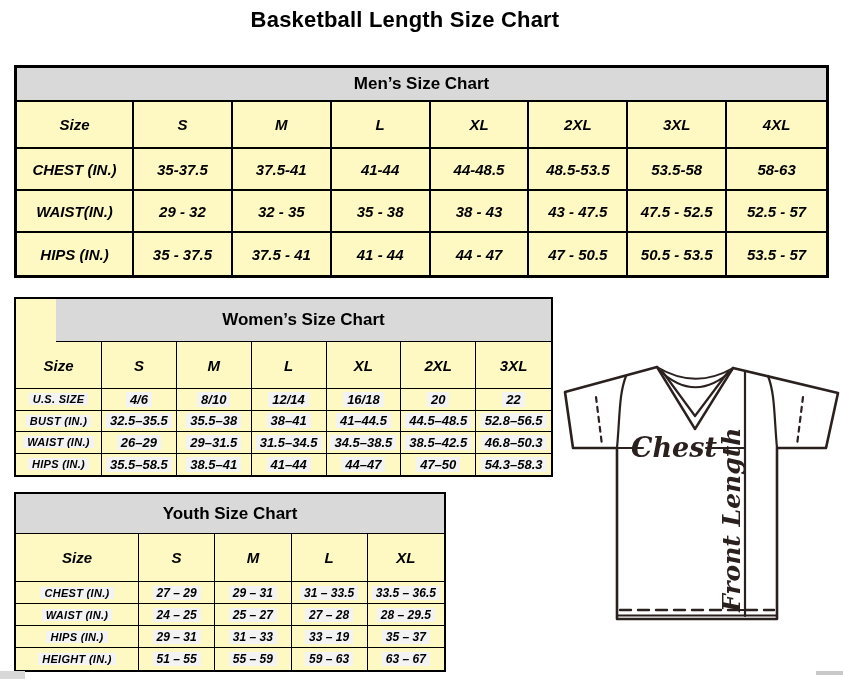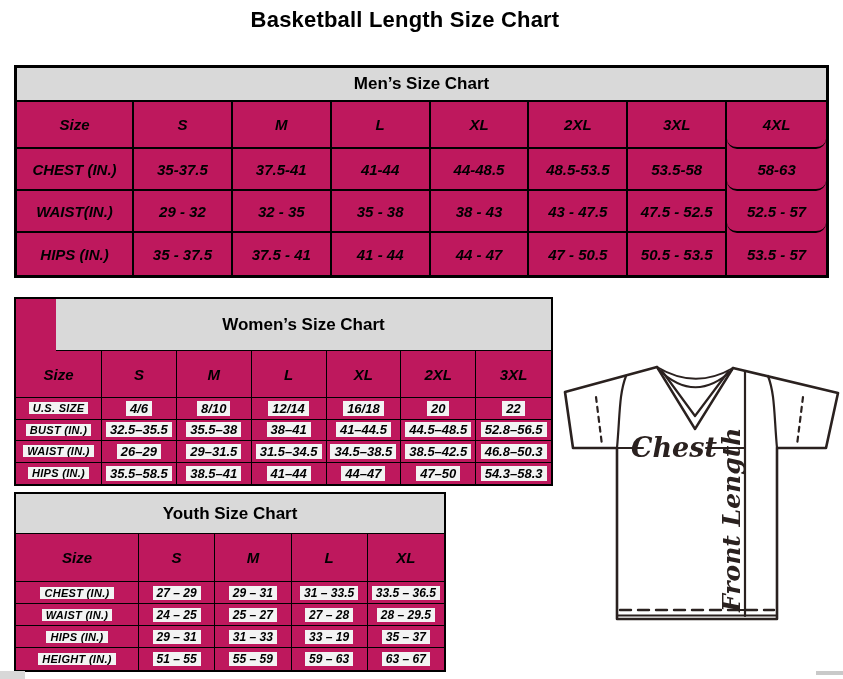--- a/index.html
+++ b/index.html
@@ -4,47 +4,47 @@
 <style>
   * { box-sizing: border-box; margin: 0; padding: 0; }
   html, body { width: 843px; height: 679px; background: #ffffff; overflow: hidden; }
   body { position: relative; font-family: "Liberation Sans", sans-serif; color: #000; }
 
   .page-title {
     position: absolute; top: 7px; left: 0; width: 810px;
     text-align: center; font-size: 22px; font-weight: bold; letter-spacing: 0.2px;
   }
 
-  .size-table { position: absolute; background: #be185d; }
+  .size-table { position: absolute; background: #fef9c3; }
   .size-table.men   { left: 14px; top: 65px;  width: 815px; border: 3px solid #000; }
   .size-table.women { left: 14px; top: 297px; width: 539px; border: 2px solid #000; }
   .size-table.youth { left: 14px; top: 492px; width: 432px; border: 2px solid #000; }
 
   .band {
     background: #d9d9d9; display: flex; align-items: center; justify-content: center;
     font-weight: bold;
   }
   .men .band   { height: 34px; border-bottom: 2px solid #000; font-size: 17px; }
-  .women .band { height: 52px; border-bottom: 1px solid #000; font-size: 17px; margin-left: 40px; }
+  .women .band { height: 43px; border-bottom: 1px solid #000; font-size: 17px; margin-left: 40px; }
   .youth .band { height: 40px; border-bottom: 1px solid #000; font-size: 17px; }
 
   .grid { display: grid; font-style: italic; }
   .men .grid   { grid-template-columns: 117px repeat(7, 1fr); grid-template-rows: 47px 42px 42px 42px; }
   .women .grid { grid-template-columns: 86px  repeat(6, 1fr); grid-template-rows: 47px repeat(4, 21.5px); }
   .youth .grid { grid-template-columns: 123px repeat(4, 1fr); grid-template-rows: 48px repeat(4, 22px); }
 
   .cell {
     display: flex; align-items: center; justify-content: center;
     font-weight: bold; overflow: hidden; white-space: nowrap;
   }
   .men .cell   { border-right: 2px solid #000; border-bottom: 2px solid #000; font-size: 15px; }
   .women .cell { border-right: 1px solid #000; border-bottom: 1px solid #000; font-size: 13px; }
   .youth .cell { border-right: 1px solid #000; border-bottom: 1px solid #000; font-size: 12px; }
 
-  .men .cell:nth-child(8n)            { border-right: none; border-radius: 10px; }
+  .men .cell:nth-child(8n)            { border-right: none; }
   .men .cell:nth-last-child(-n+8)     { border-bottom: none; }
   .women .cell:nth-child(7n)          { border-right: none; }
   .women .cell:nth-last-child(-n+7)   { border-bottom: none; }
   .youth .cell:nth-child(5n)          { border-right: none; }
   .youth .cell:nth-last-child(-n+5)   { border-bottom: none; }
 
   .cell.hc { font-size: 15px; }
   .women .cell.hc, .youth .cell.hc { font-size: 15px; }
   .women .cell.lab { font-size: 11px; letter-spacing: 0.3px; }
   .youth .cell.lab { font-size: 11px; letter-spacing: 0.3px; }

